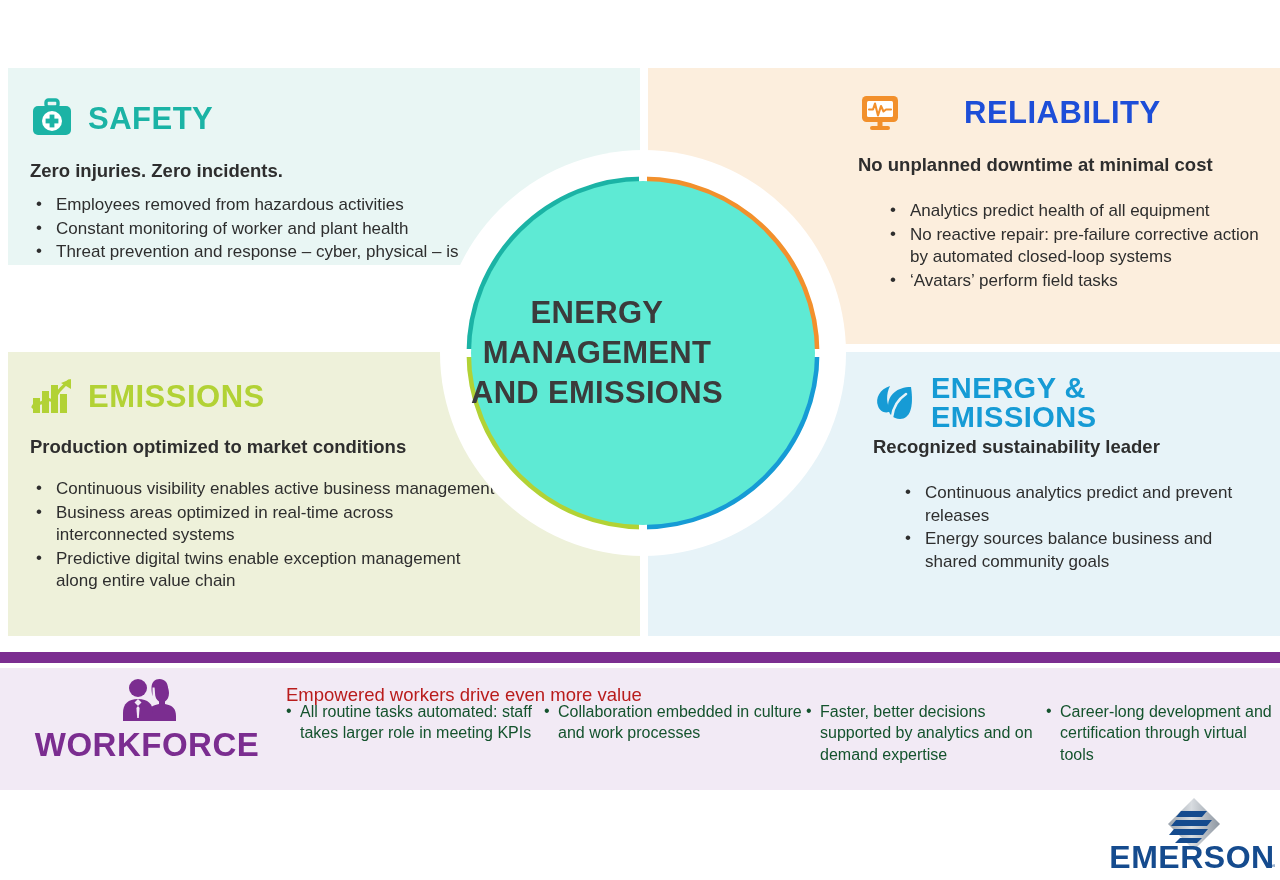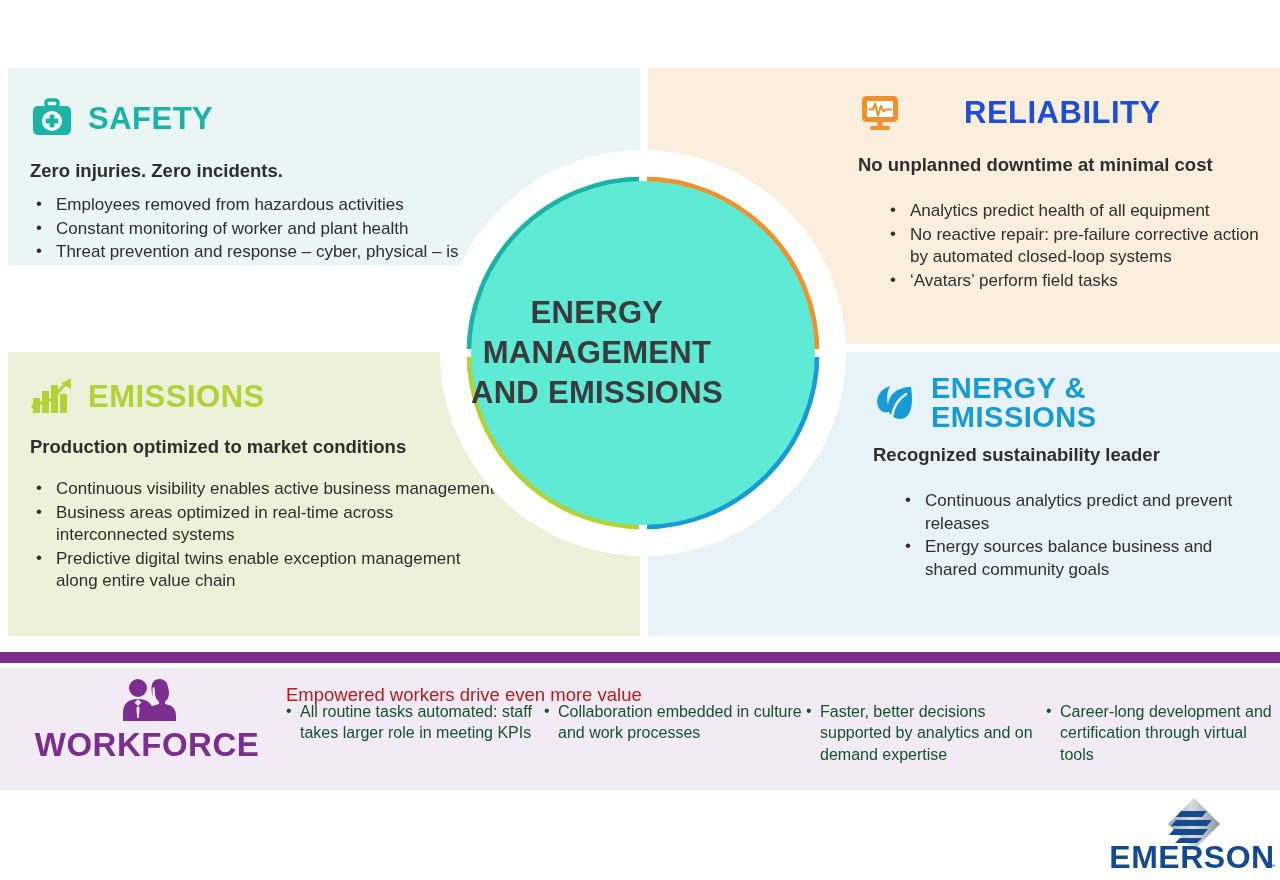--- a/index.html
+++ b/index.html
@@ -97,21 +97,21 @@
 
   
   .right-inner {
     float: right;
     text-align: left;
   }
   .rel-inner { width: 400px; }
   .rel-inner .qsub { margin-top: 20px; width: 400px; }
   .rel-inner .qlist { margin-top: 24px; width: 390px; margin-left: 26px; }
   .ene-inner { width: 385px; }
-  .ene-inner .qsub { margin-top: 12px; }
+  .ene-inner .qsub { margin-top: 4px; }
   .ene-inner .qlist { margin-top: 24px; width: 365px; margin-left: 26px; }
 
   .qhead-right { display: flex; align-items: center; gap: 14px; }
 
   
   .center-wrap {
     position: absolute;
     left: 440px;
     top: 150px;
     width: 406px;

